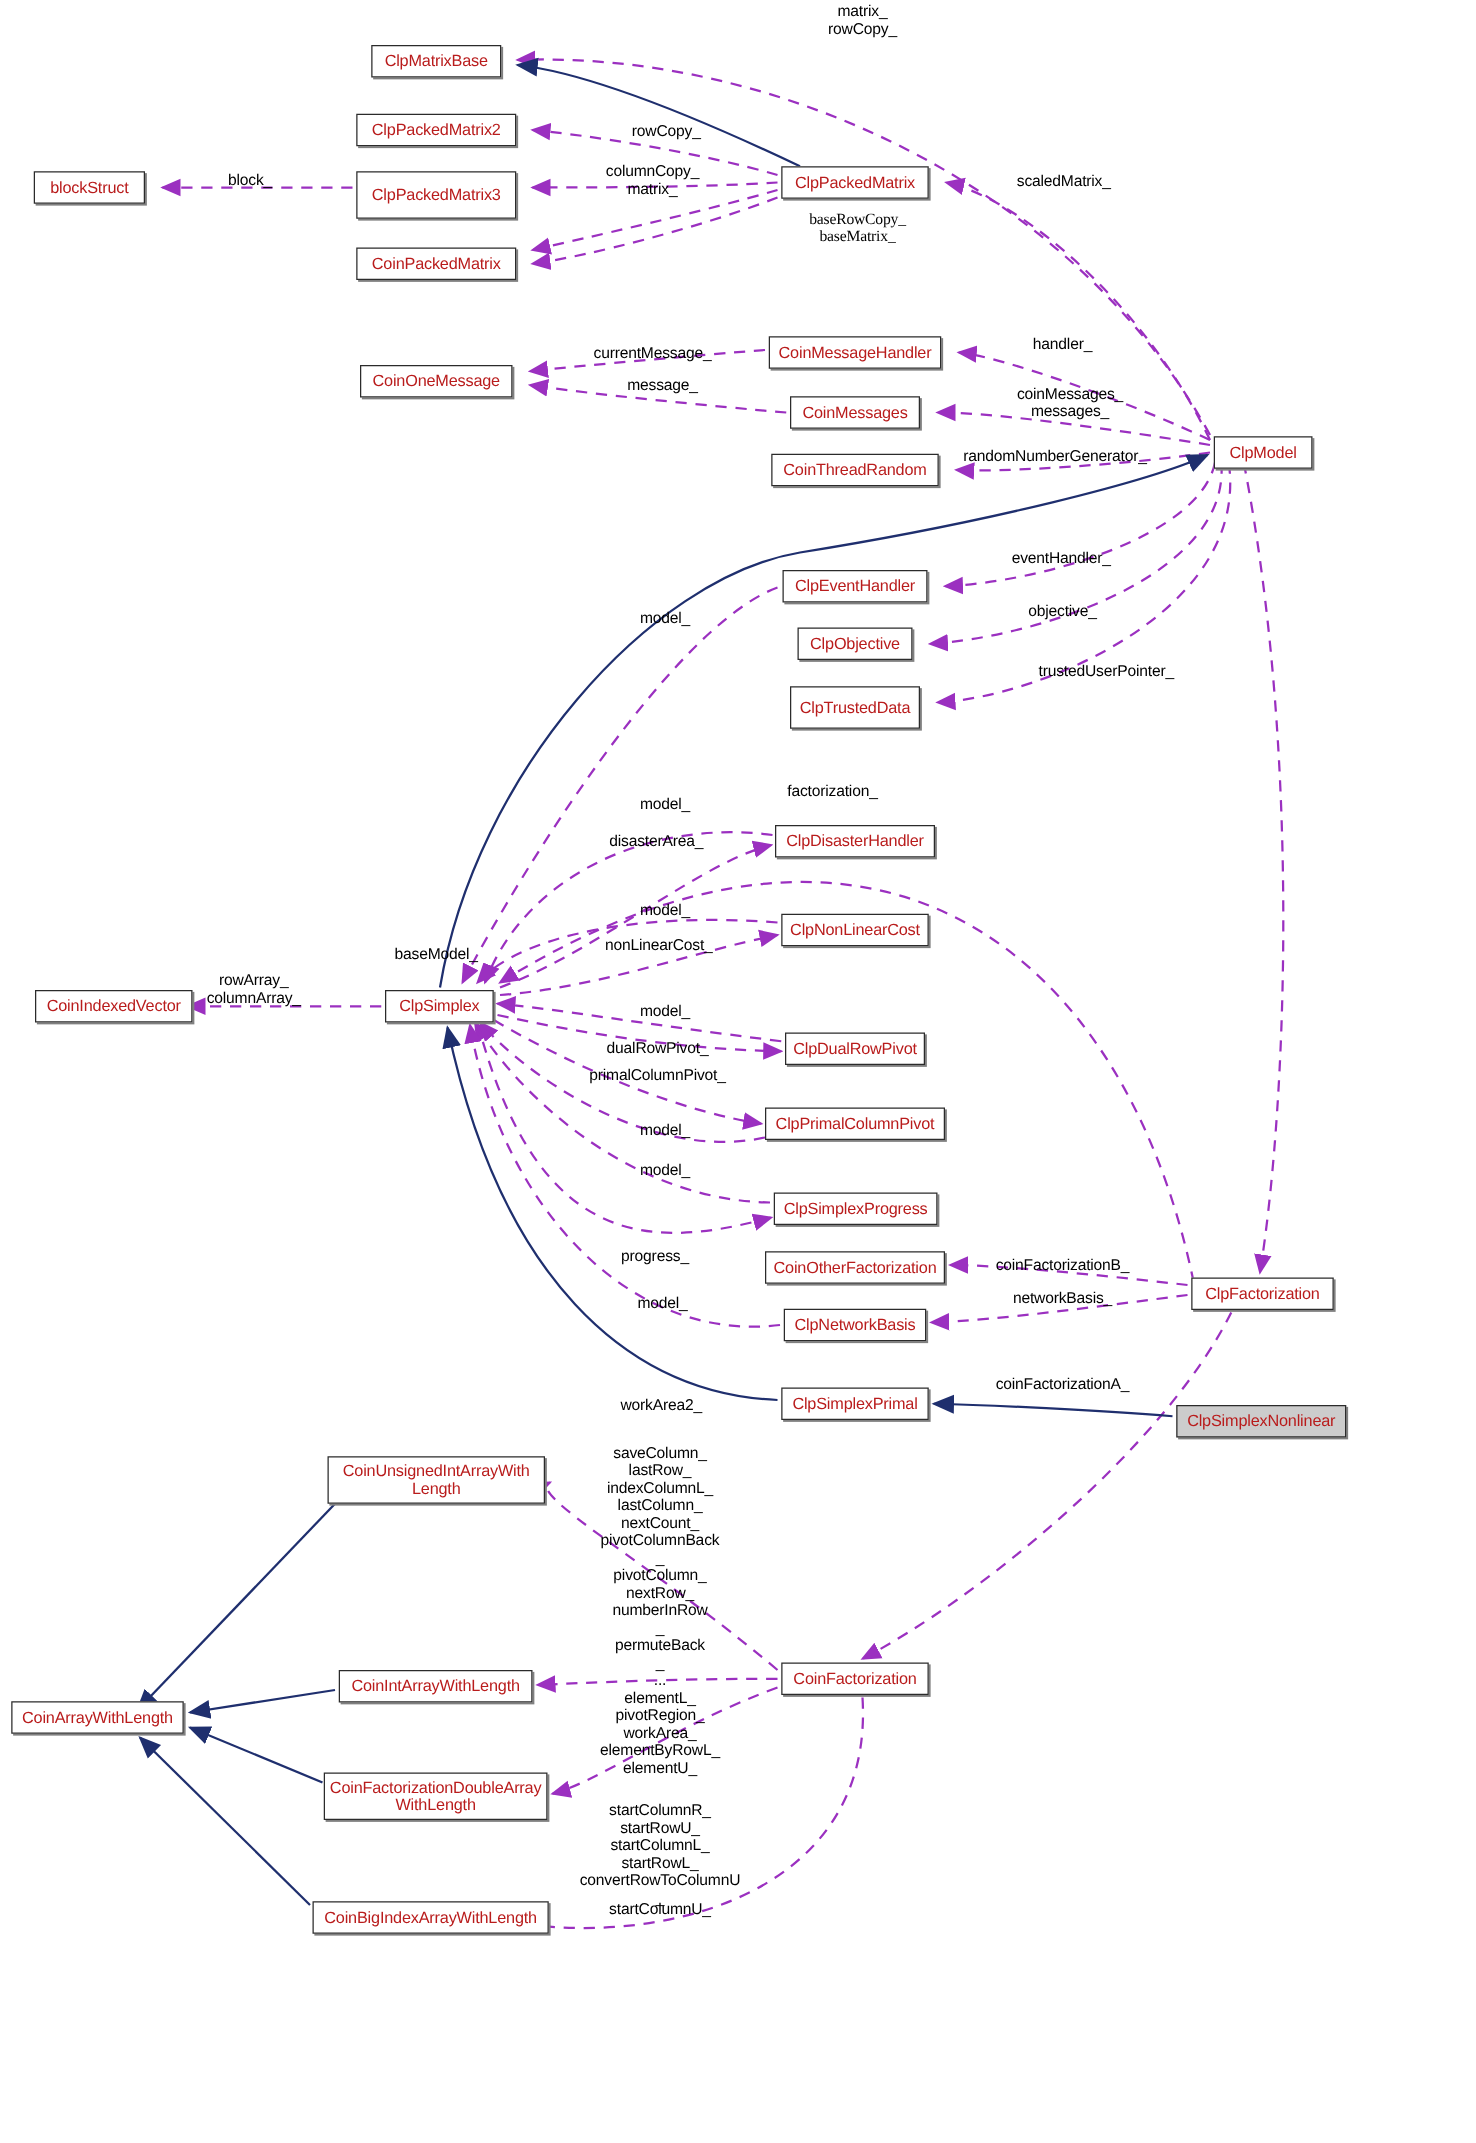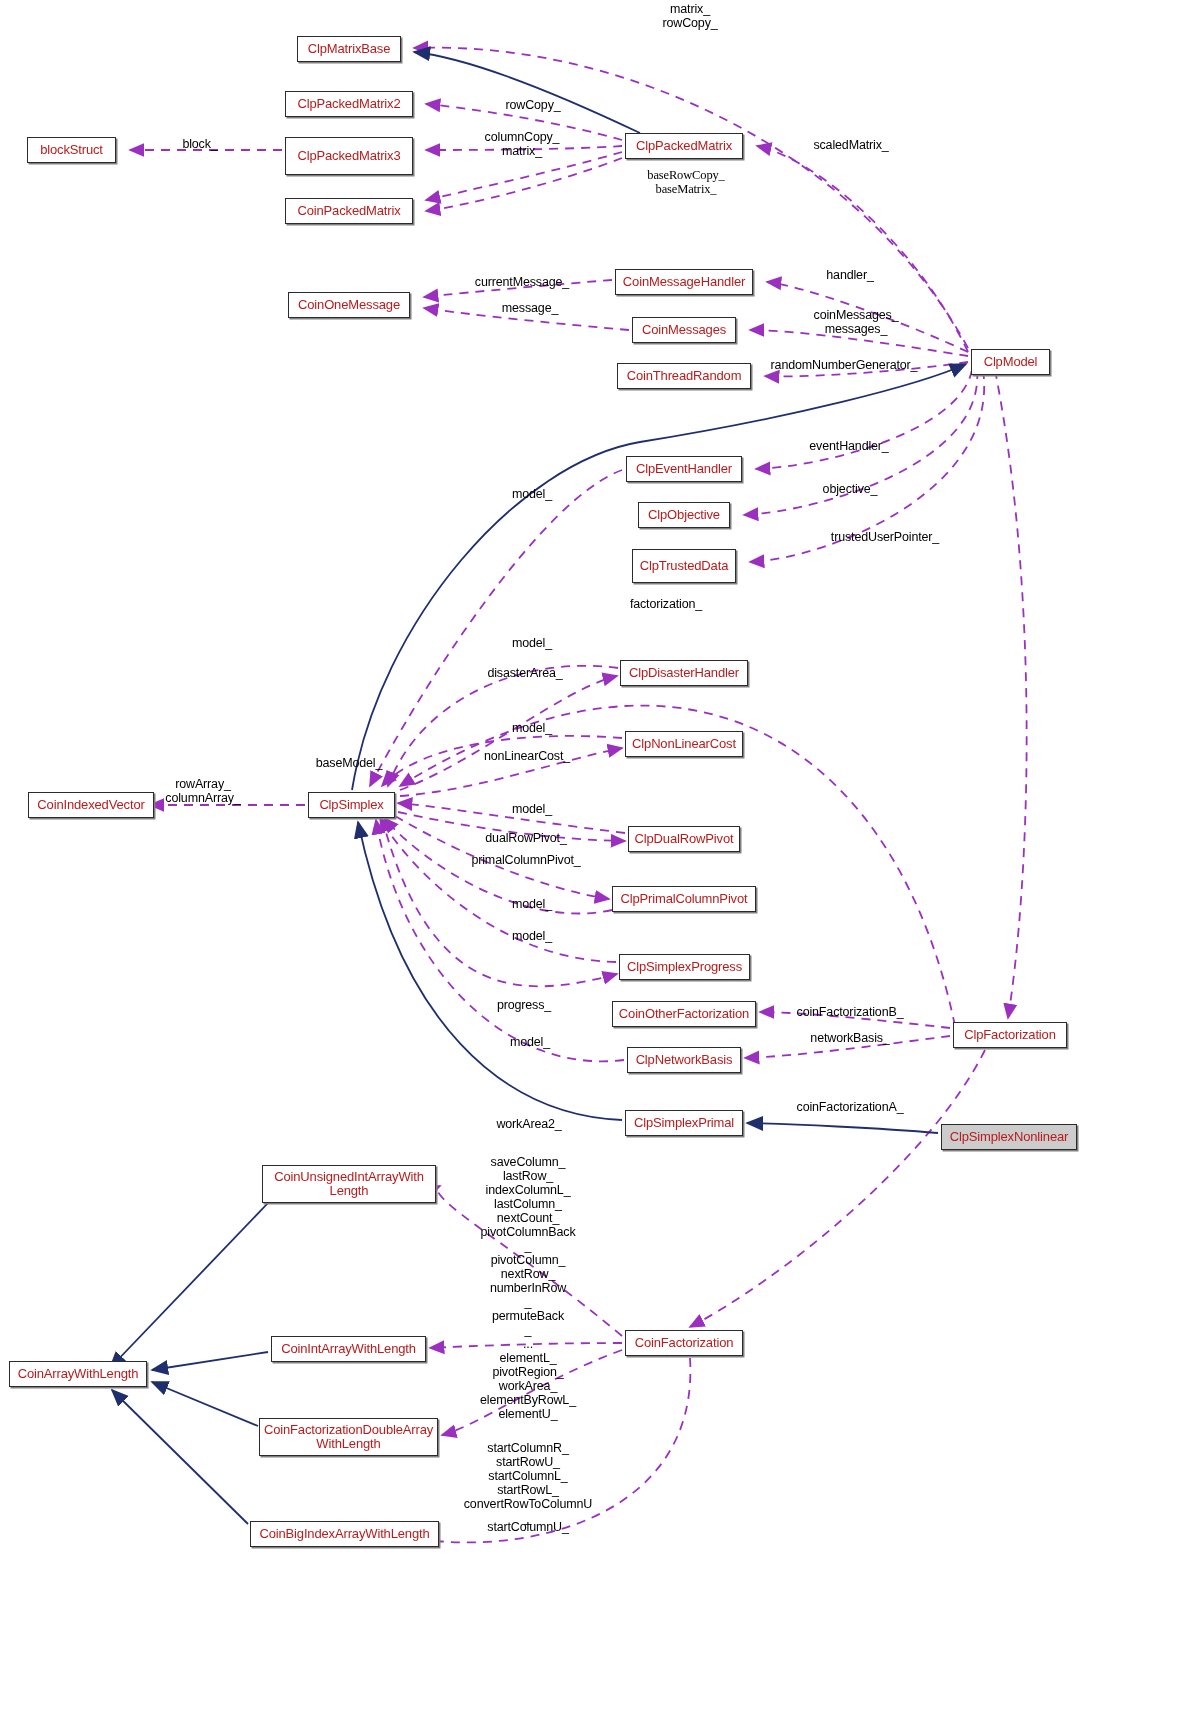--- a/index.html
+++ b/index.html
@@ -202,21 +202,21 @@
       <div class="elabel" style="left: 522px; top: 275px;">currentMessage_</div>
       <div class="elabel" style="left: 850px; top: 268px;">handler_</div>
       <div class="elabel" style="left: 530px; top: 301px;">message_</div>
       <div class="elabel" style="left: 856px; top: 308px;">coinMessages_
 messages_</div>
       <div class="elabel" style="left: 844px; top: 358px;">randomNumberGenerator_</div>
       <div class="elabel" style="left: 849px; top: 439px;">eventHandler_</div>
       <div class="elabel" style="left: 850px; top: 482px;">objective_</div>
       <div class="elabel" style="left: 532px; top: 487px;">model_</div>
       <div class="elabel" style="left: 853px; top: 530px; margin-left: 32px;">trustedUserPointer_</div>
-      <div class="elabel" style="left: 666px; top: 597px; text-align: center;">factorization_</div>
+      <div class="elabel" style="left: 666px; top: 626px; text-align: center;">factorization_</div>
       <div class="elabel" style="left: 532px; top: 636px;">model_</div>
       <div class="elabel" style="left: 525px; top: 666px;">disasterArea_</div>
       <div class="elabel" style="left: 532px; top: 721px;">model_</div>
       <div class="elabel" style="left: 527px; top: 749px;">nonLinearCost_</div>
       <div class="elabel" style="left: 349px; top: 756px;">baseModel_</div>
       <div class="elabel" style="left: 203px; top: 777px;">rowArray_
 columnArray_</div>
       <div class="elabel" style="left: 532px; top: 802px;">model_</div>
       <div class="elabel" style="left: 526px; top: 831px;">dualRowPivot_</div>
       <div class="elabel" style="left: 526px; top: 853px;">primalColumnPivot_</div>

